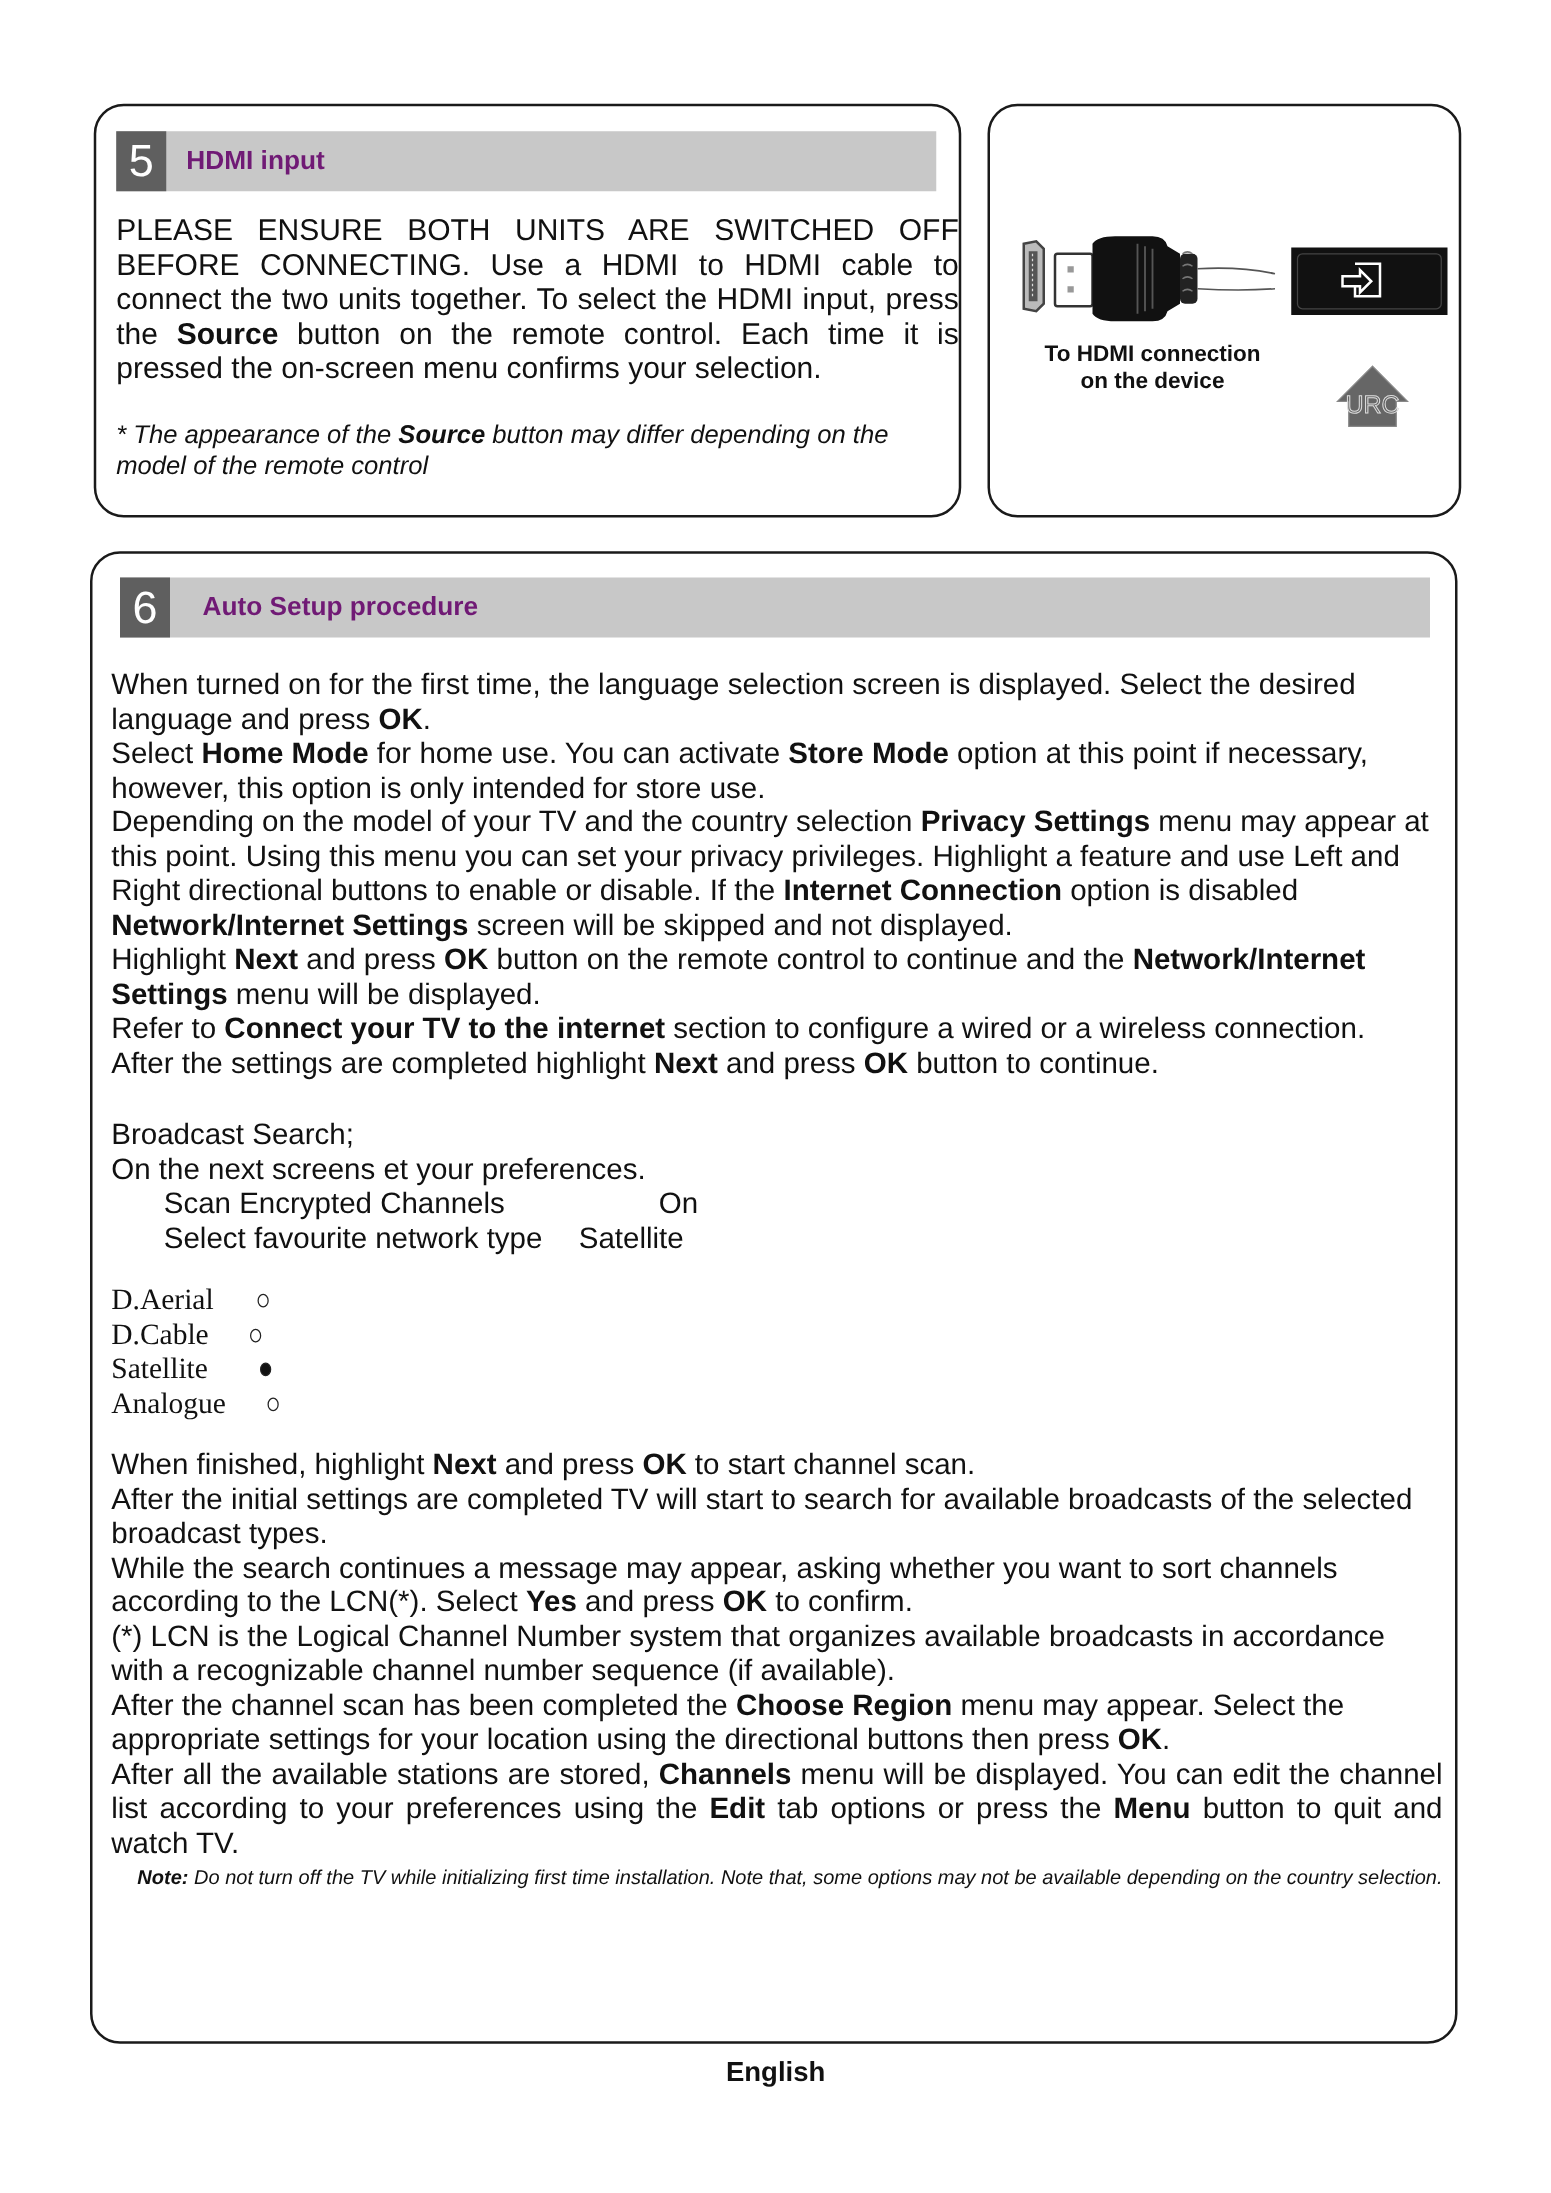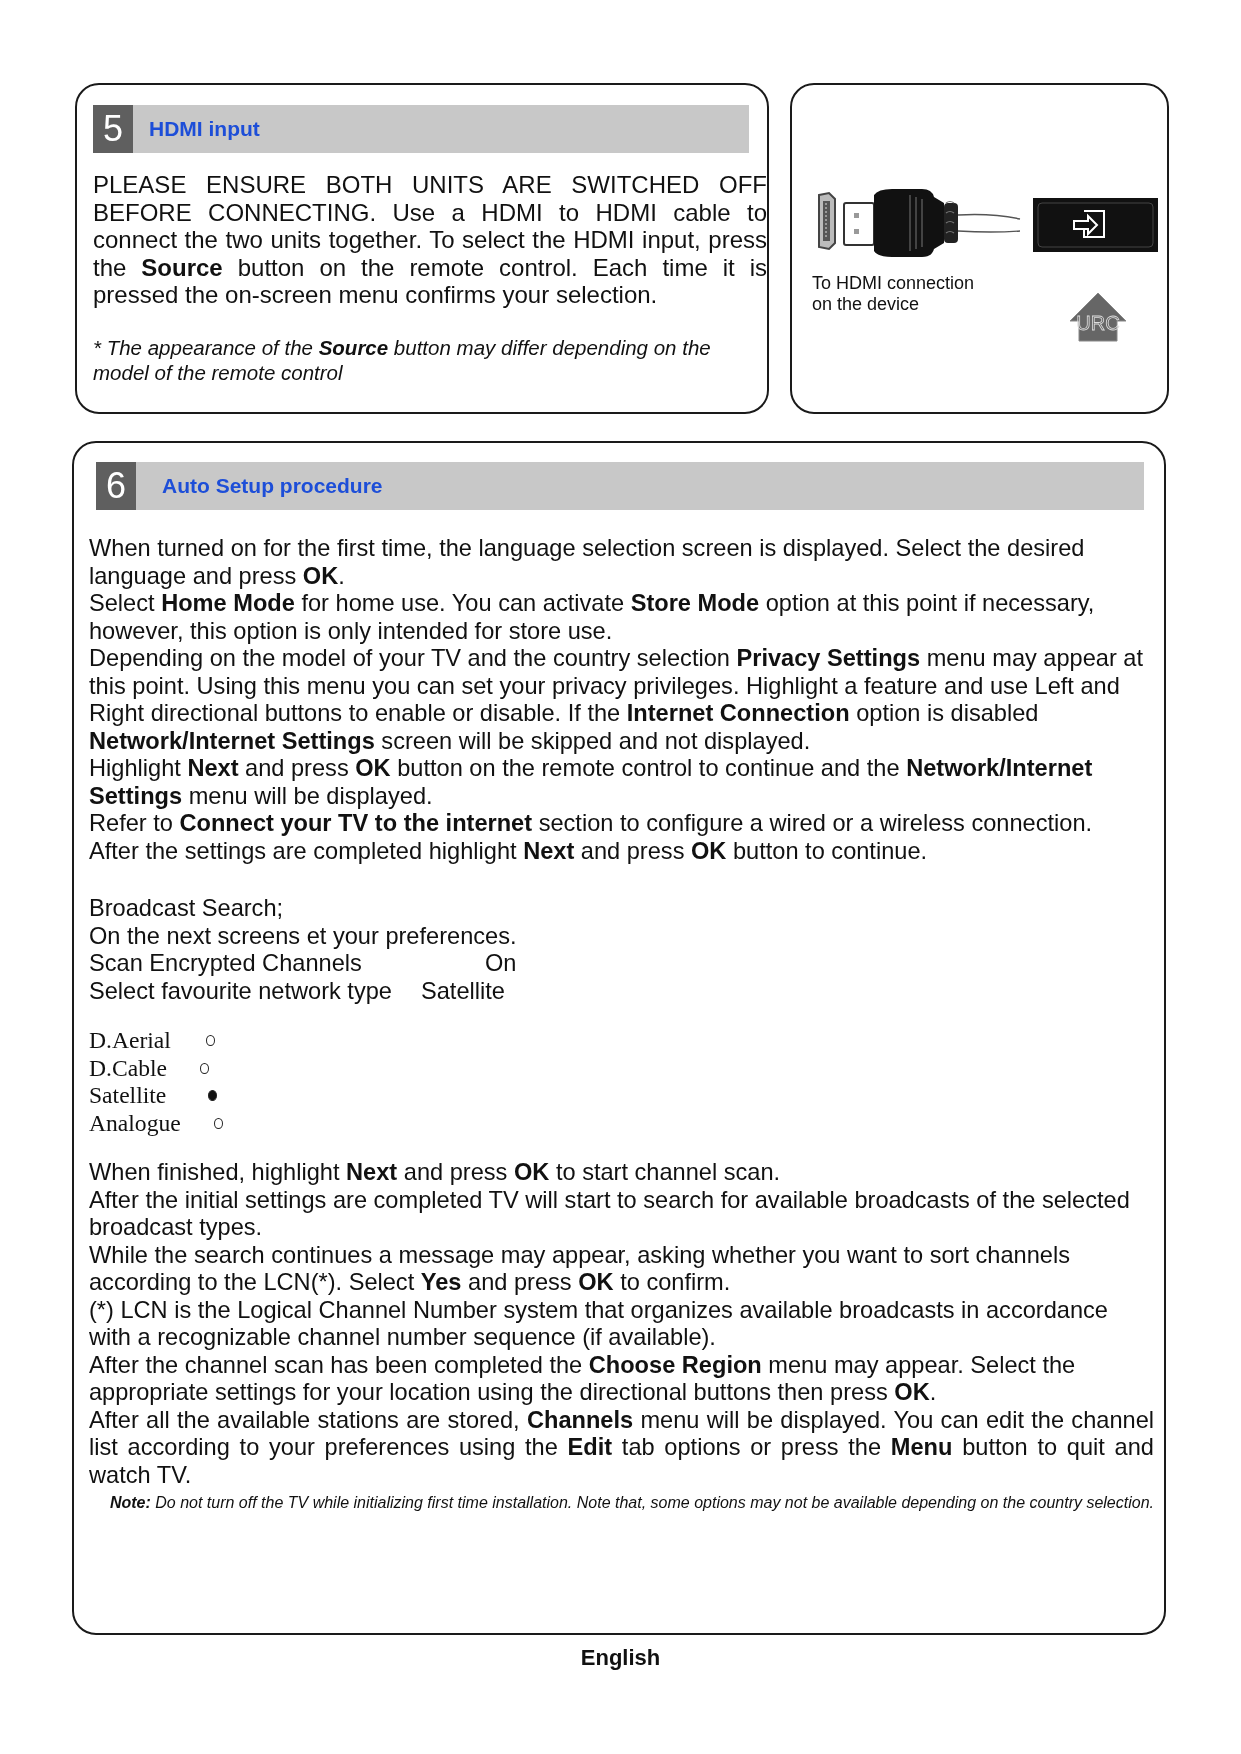--- a/index.html
+++ b/index.html
@@ -8,51 +8,51 @@
   .box { position: absolute; border: 2.5px solid #1a1a1a; border-radius: 24px;
          box-sizing: border-box; background: #fff; }
   #box5 { left: 75px; top: 83px; width: 694px; height: 331px; }
   #box5img { left: 790px; top: 83px; width: 379px; height: 331px; }
   #box6 { left: 72px; top: 441px; width: 1094px; height: 1194px; overflow: visible; }
 
   .hdr { position: absolute; background: #c8c8c8; height: 48px; }
   .hdr .num { position: absolute; left: 0; top: 0; width: 40px; height: 48px;
               background: #5f5f5f; color: #fff; font-size: 36px; line-height: 48px;
               text-align: center; }
-  .hdr .ttl { position: absolute; top: 0; line-height: 48px; font-weight: bold; font-size: 21px; color: #1d4ed8; }
+  .hdr .ttl { position: absolute; top: 0; line-height: 48px; font-weight: bold; font-size: 21px; color: #701a75; }
   #hdr5 { left: 16px; top: 20px; width: 656px; }
   #hdr5 .ttl { left: 56px; }
   #hdr6 { left: 22px; top: 19px; width: 1048px; }
   #hdr6 .num { width: 40px; }
   #hdr6 .ttl { left: 66px; }
 
   .p5 { position: absolute; left: 16px; top: 86px; width: 674px; font-size: 24px;
         line-height: 27.6px; text-align: justify; margin: 0; }
   .note5 { position: absolute; left: 16px; top: 250px; width: 660px; font-size: 20.5px;
            line-height: 25px; font-style: italic; margin: 0; }
 
   .b6 { position: absolute; left: 15px; top: 92px; width: 1065px; font-size: 23.6px;
         line-height: 27.5px; margin: 0; }
   .b6 p { margin: 0; }
   .b6 .gap { height: 30px; }
   .b6 .gap2 { height: 22px; }
   .b6 .just { text-align: justify; }
   .b6 .overflow { white-space: nowrap; }
   .kv { display: flex; }
-  .kv .k { display: inline-block; }
+  .kv .k { display: inline-block; margin-left: 42px; }
   .radio-row { display: flex; align-items: center; }
   .radio-row .lbl { display: inline-block; font-family: Liberation Serif, serif; }
   .radio { display: inline-block; width: 9px; height: 11px; border: 1.4px solid #222; border-radius: 50%;
            box-sizing: border-box; margin-left: 14px; }
   .radio.on { background: #111; }
   .note6 { font-style: italic; font-size: 16px; line-height: 24px; margin-top: 2px !important; text-align: right; }
 
   #illus { position: absolute; left: 0; top: 0; width: 379px; height: 331px; }
-  .cap { position: absolute; left: 20px; top: 188px; width: 220px; 
-         font-weight: normal; font-size: 18px; line-height: 21px; }
+  .cap { position: absolute; left: 20px; top: 188px; width: 220px; text-align: center;
+         font-weight: bold; font-size: 18px; line-height: 21px; }
   .footer { position: absolute; left: 0; top: 1645px; width: 1241px; text-align: center;
             font-weight: bold; font-size: 22px; }
 </style>
 </head>
 <body>
 
 <div class="box" id="box5">
   <div class="hdr" id="hdr5">
     <div class="num">5</div>
     <div class="ttl">HDMI input</div>

